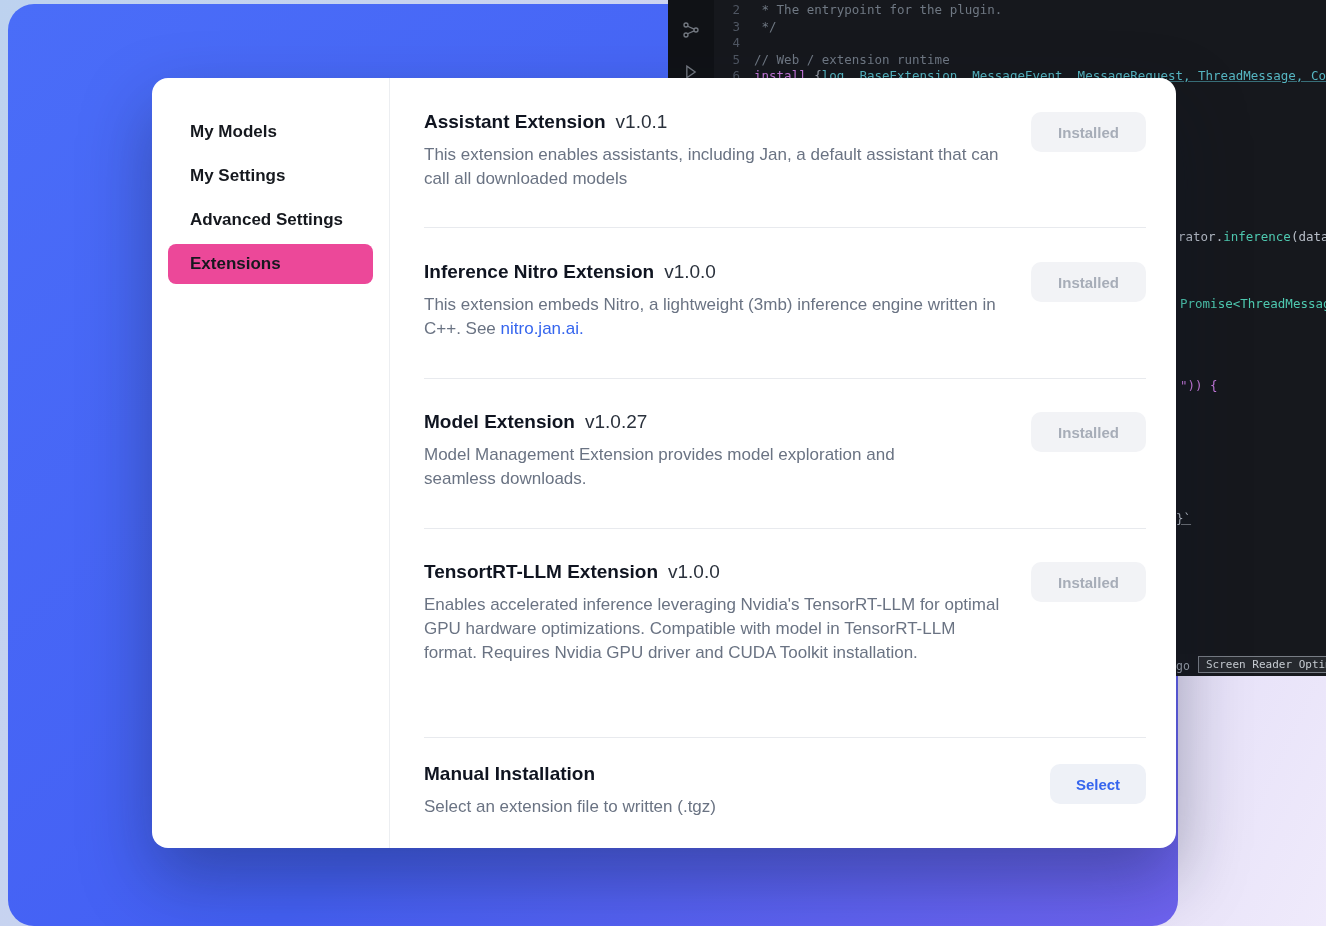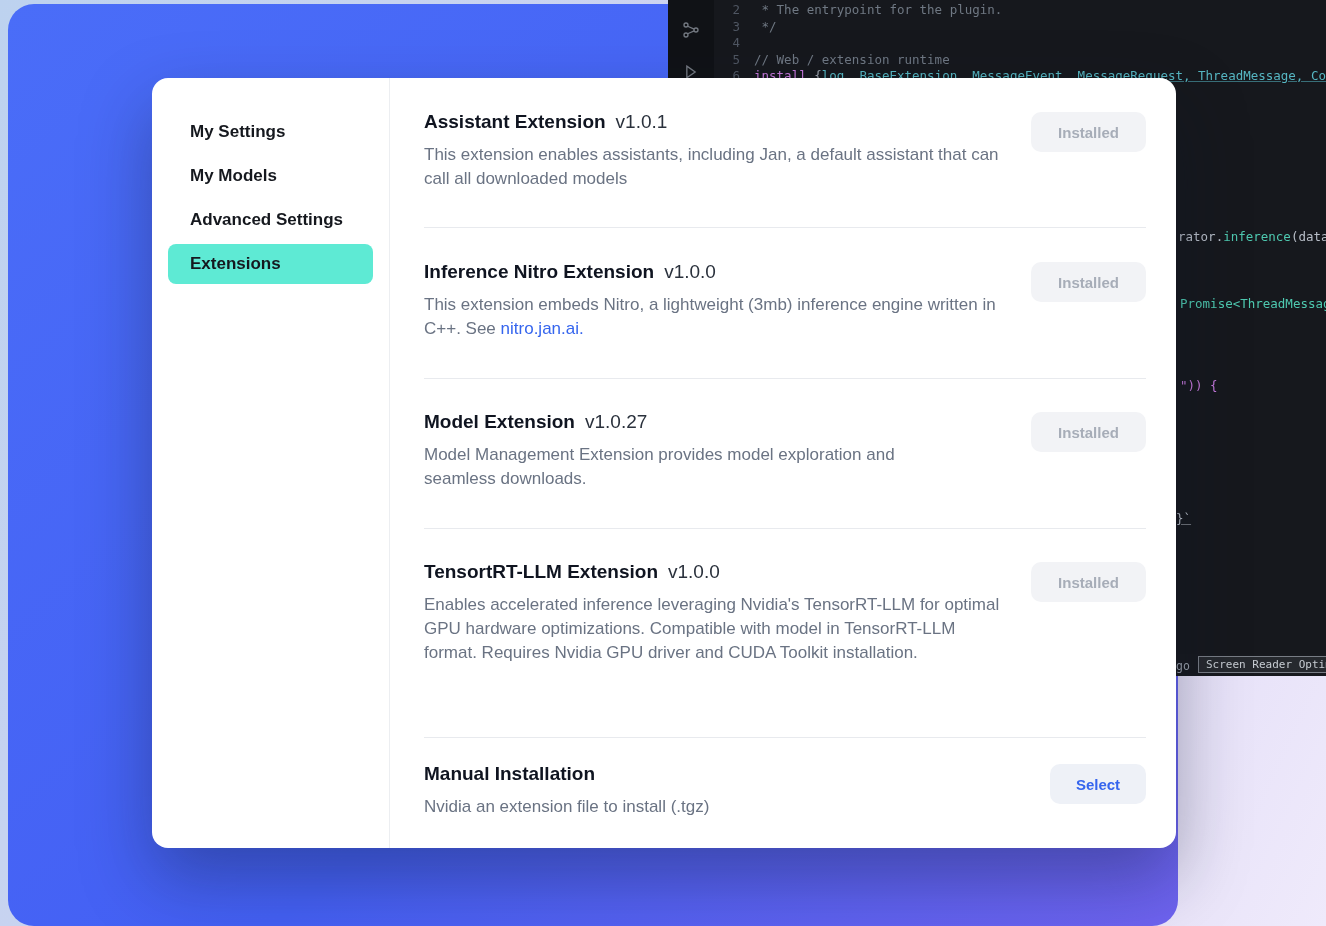--- a/index.html
+++ b/index.html
@@ -62,21 +62,21 @@
   }
   .sidebar {
     position: absolute; left: 0; top: 0; width: 238px; height: 100%;
     border-right: 1px solid #eceef1; padding-top: 30px;
   }
   .side-item {
     margin: 4px 16px; padding: 10px 22px; border-radius: 8px;
     font-size: 17px; font-weight: 600; color: #15181e; cursor: pointer;
     white-space: nowrap;
   }
-  .side-item.active { background: #5eead4; }
+  .side-item.active { background: #ec4899; }
 
   .content { position: absolute; left: 272px; top: 0; width: 722px; height: 100%; }
   .section { position: absolute; left: 0; right: 0; }
   .sec-head { font-size: 19px; font-weight: 700; color: #0f1420; line-height: 24px; }
   .sec-version { font-weight: 400; font-size: 19px; color: #2a313c; margin-left: 10px; }
   .sec-desc { margin-top: 9px; font-size: 17px; line-height: 24px; color: #6a7383; }
   .link { color: #3565ee; cursor: pointer; text-decoration: none; }
   .btn {
     position: absolute; right: 0; top: 2px; width: 115px; height: 40px;
     border: none; border-radius: 10px; background: #f2f3f6; color: #a7adb8;
@@ -133,22 +133,22 @@
 
   <div class="statusbar">
     <span class="sb-go">go</span>
     <span class="sb-badge">Screen Reader Optimized</span>
   </div>
 </div>
 
 <div class="modal">
 
   <div class="sidebar">
+    <div class="side-item">My Models</div>
     <div class="side-item">My Settings</div>
-    <div class="side-item">My Models</div>
     <div class="side-item">Advanced Settings</div>
     <div class="side-item active">Extensions</div>
   </div>
 
   <div class="content">
 
     <div class="section" style="top:32px">
       <div class="sec-head"><span>Assistant Extension</span><span class="sec-version">v1.0.1</span></div>
       <div class="sec-desc" style="max-width:580px">This extension enables assistants, including Jan, a default assistant that can call all downloaded models</div>
       <button class="btn">Installed</button>
@@ -171,18 +171,18 @@
 
     <div class="section" style="top:482px">
       <div class="sec-head"><span>TensortRT-LLM Extension</span><span class="sec-version">v1.0.0</span></div>
       <div class="sec-desc" style="max-width:585px">Enables accelerated inference leveraging Nvidia's TensorRT-LLM for optimal GPU hardware optimizations. Compatible with model in TensorRT-LLM format. Requires Nvidia GPU driver and CUDA Toolkit installation.</div>
       <button class="btn">Installed</button>
     </div>
     <div class="sep" style="top:659px"></div>
 
     <div class="section" style="top:684px">
       <div class="sec-head"><span>Manual Installation</span></div>
-      <div class="sec-desc" style="max-width:600px">Nvidia an extension file to install (.tgz)</div>
+      <div class="sec-desc" style="max-width:600px">Select an extension file to written (.tgz)</div>
       <button class="btn select">Select</button>
     </div>
 
   </div>
 </div>
 
 </body></html>

